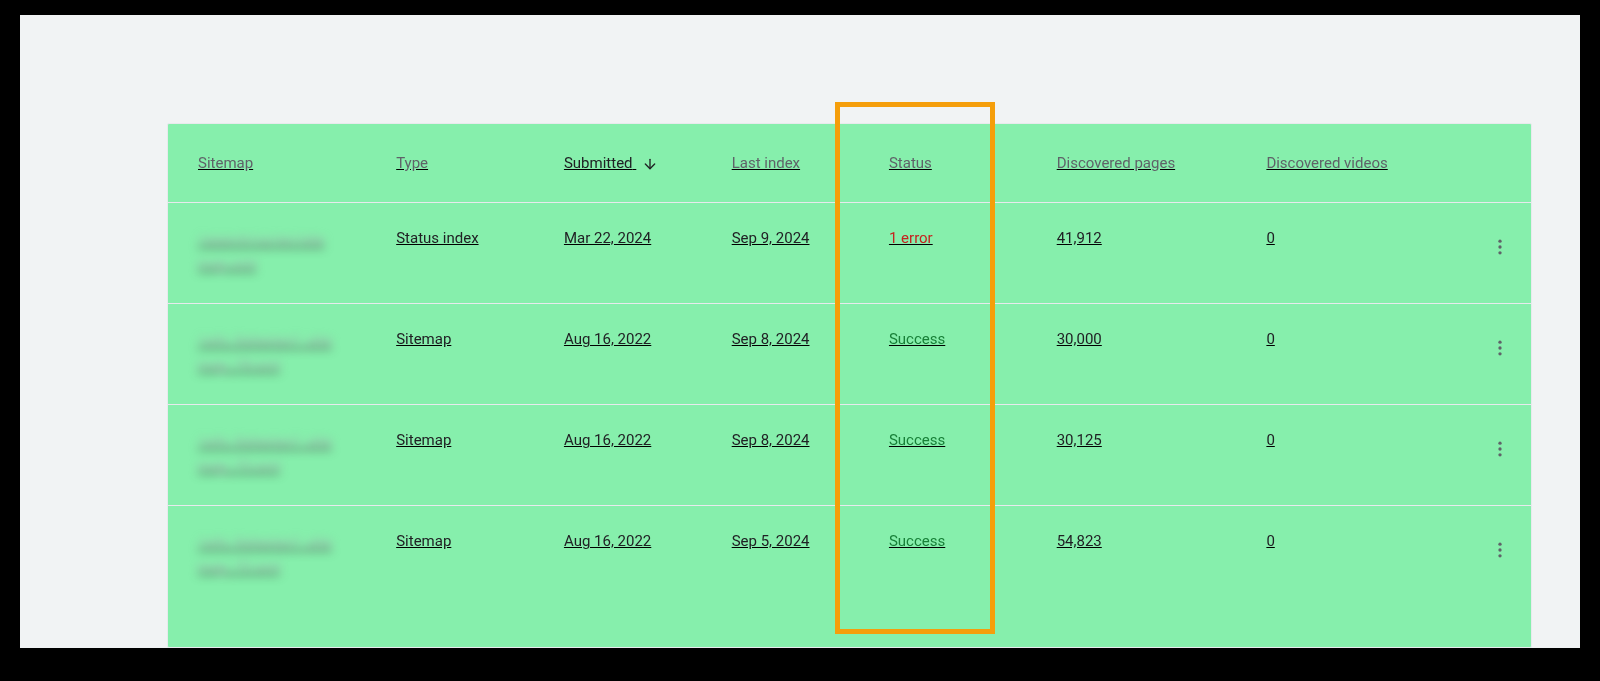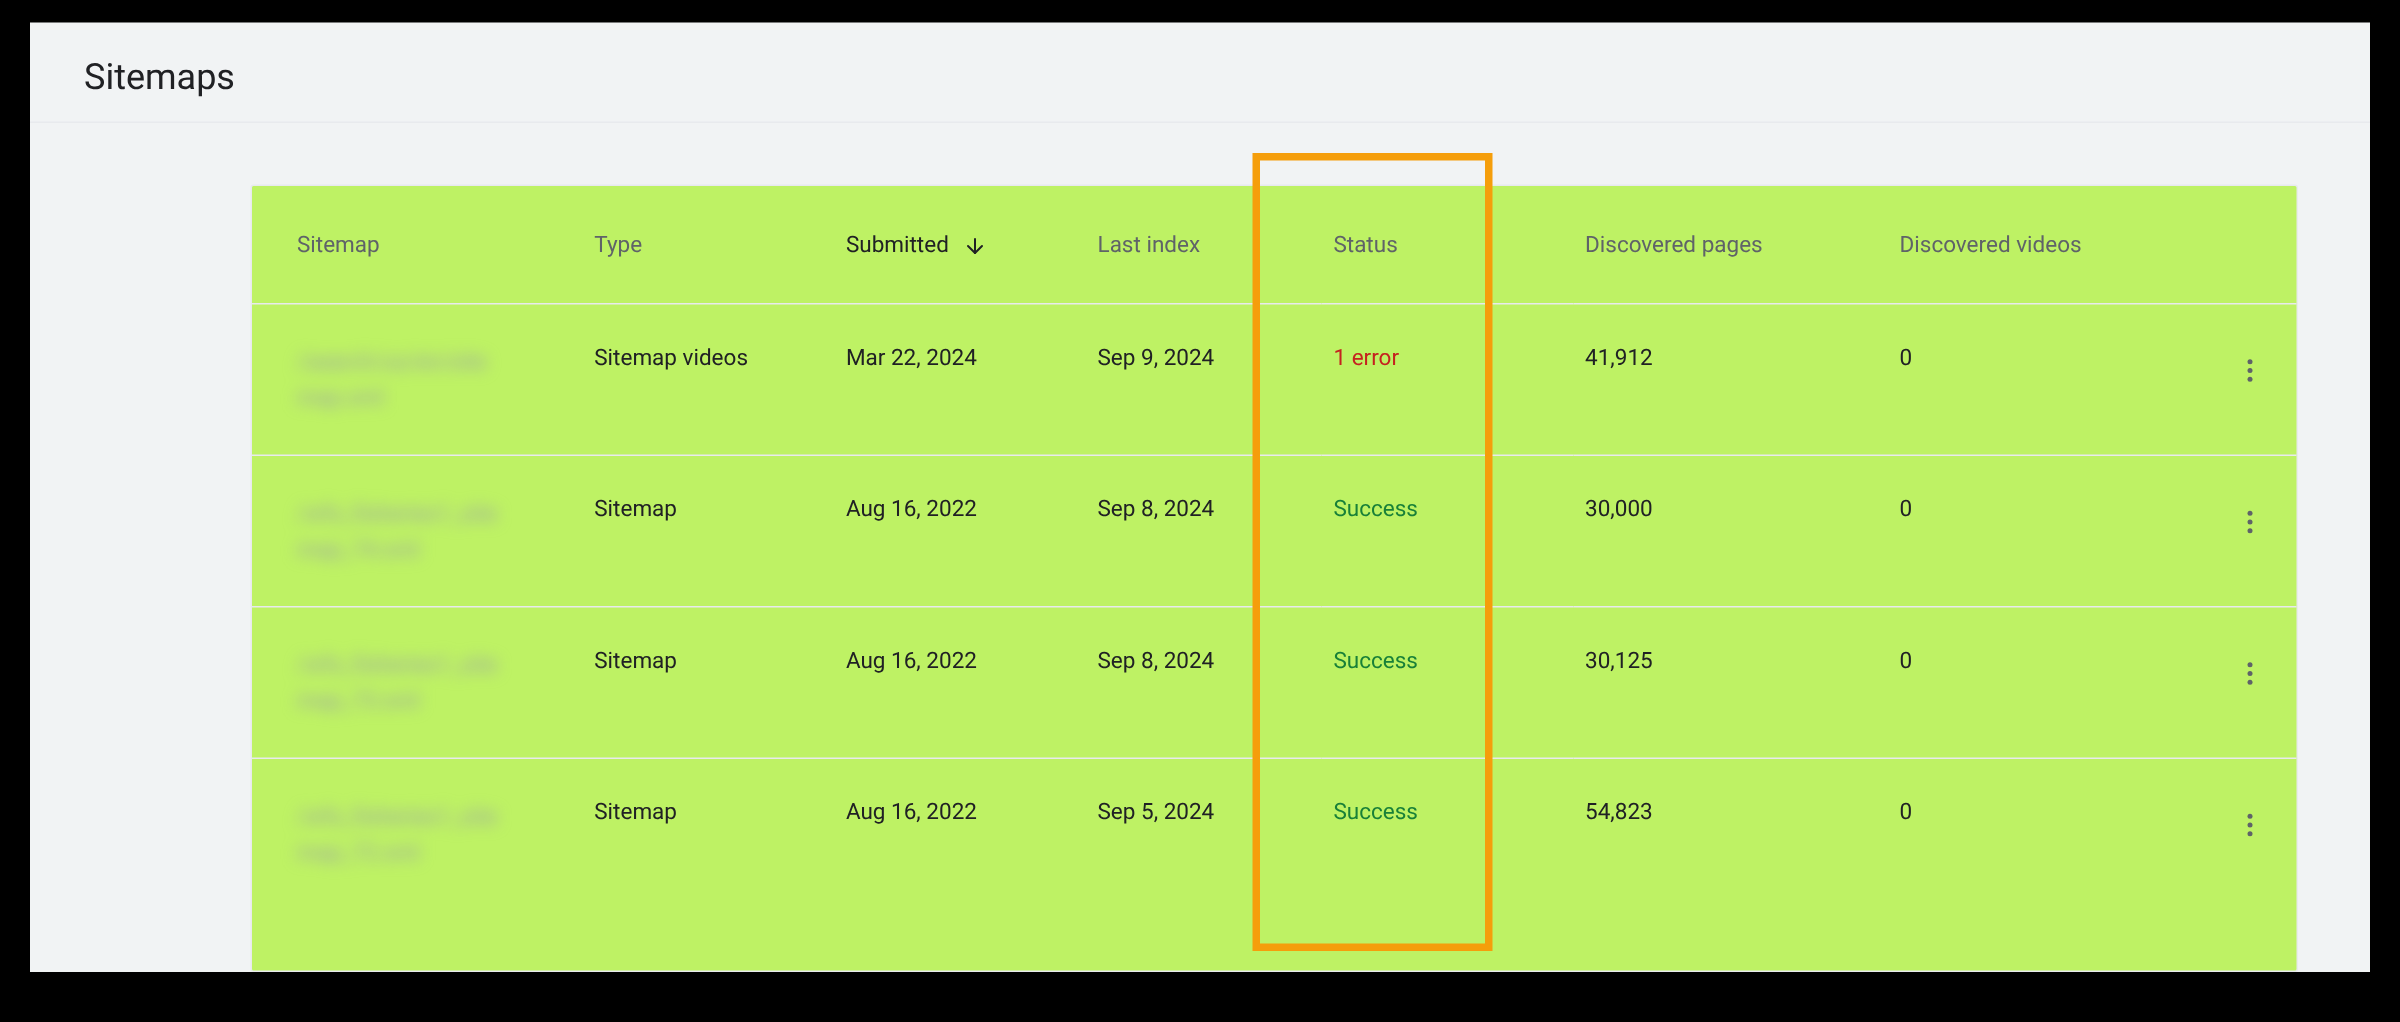--- a/index.html
+++ b/index.html
@@ -38,23 +38,24 @@
     font-size: 24px;
     color: var(--text-primary);
     font-weight: 400;
   }
   .card {
     position: absolute;
     left: 147px;
     right: 48px;
     top: 108px;
     bottom: 0;
-    background: #bef264;
+    background: #86efac;
     border: 1px solid var(--divider);
     border-radius: 2px;
+    text-decoration: underline;
   }
   .tbl {
     width: 100%;
     border-collapse: collapse;
     table-layout: fixed;
   }
   .tbl th, .tbl td {
     text-align: left;
     vertical-align: top;
     padding: 0;
@@ -121,23 +122,20 @@
     top: -22px;
     width: 160px;
     height: 532px;
   }
 </style>
 </head>
 <body>
 
 <div class="frame">
 
-  <div class="page-header">
-    <span class="page-title">Sitemaps</span>
-  </div>
 
   <div class="card">
     <table class="tbl">
       <colgroup>
         <col class="col-sitemap">
           <col class="col-type">
           <col class="col-sub">
           <col class="col-read">
           <col class="col-status">
           <col class="col-pages">
@@ -175,21 +173,21 @@
           </th>
           <th class="col-actions"></th>
         </tr>
       </thead>
       <tbody id="tbody">
 
       <tr>
             <td class="col-sitemap">
               <div class="blur-text">/search/us/en/site map.xml</div>
             </td>
-            <td class="col-type">Sitemap videos</td>
+            <td class="col-type">Status index</td>
             <td class="col-sub">Mar 22, 2024</td>
             <td class="col-read">Sep 9, 2024</td>
             <td class="col-status"><span class="status-error">1 error</span></td>
             <td class="col-pages">41,912</td>
             <td class="col-videos">0</td>
             <td class="col-actions"><span class="kebab">
                 <svg width="20" height="20" viewBox="0 0 24 24" fill="currentColor">
                   <circle cx="12" cy="5" r="2"></circle>
                   <circle cx="12" cy="12" r="2"></circle>
                   <circle cx="12" cy="19" r="2"></circle>

